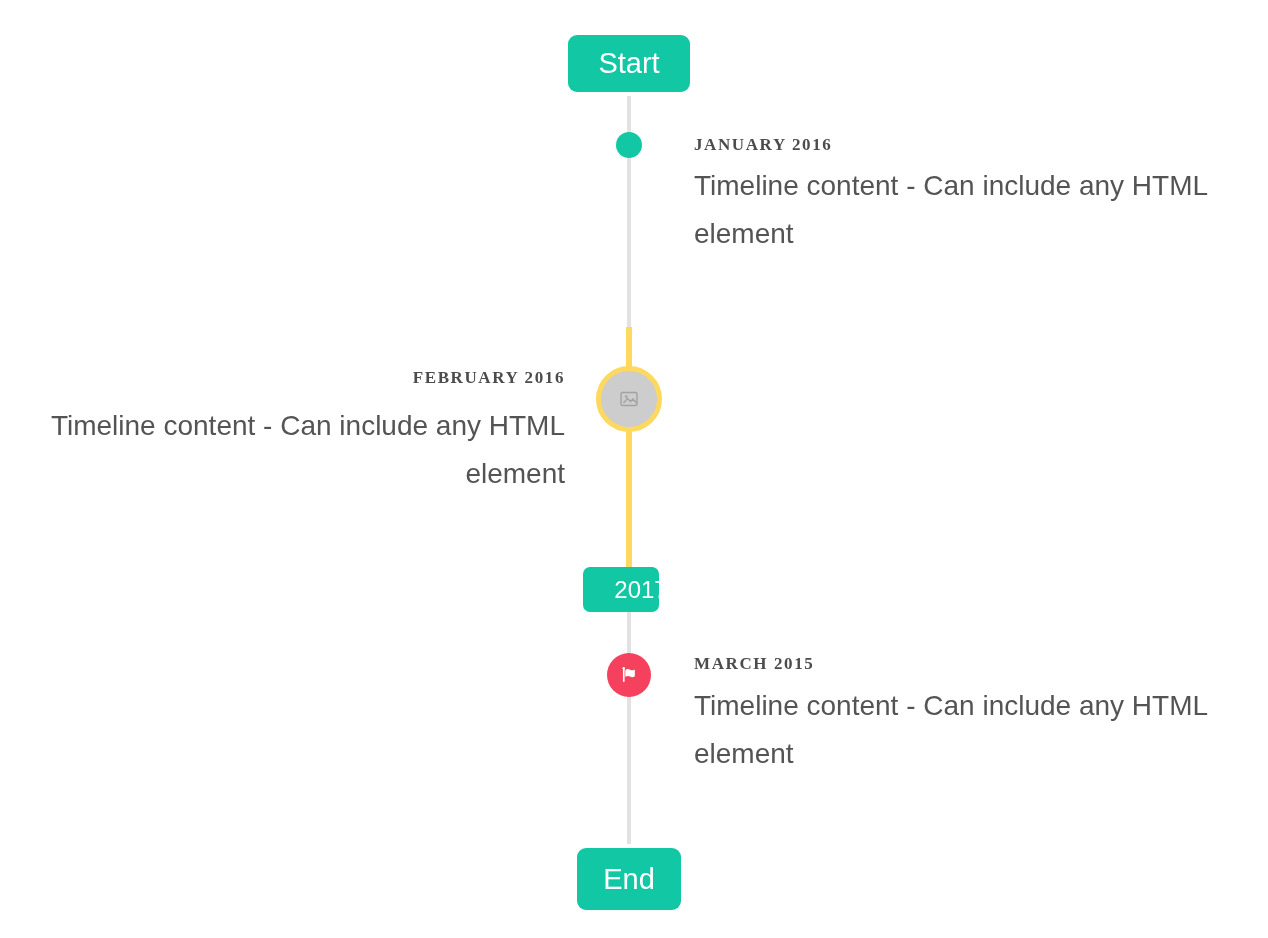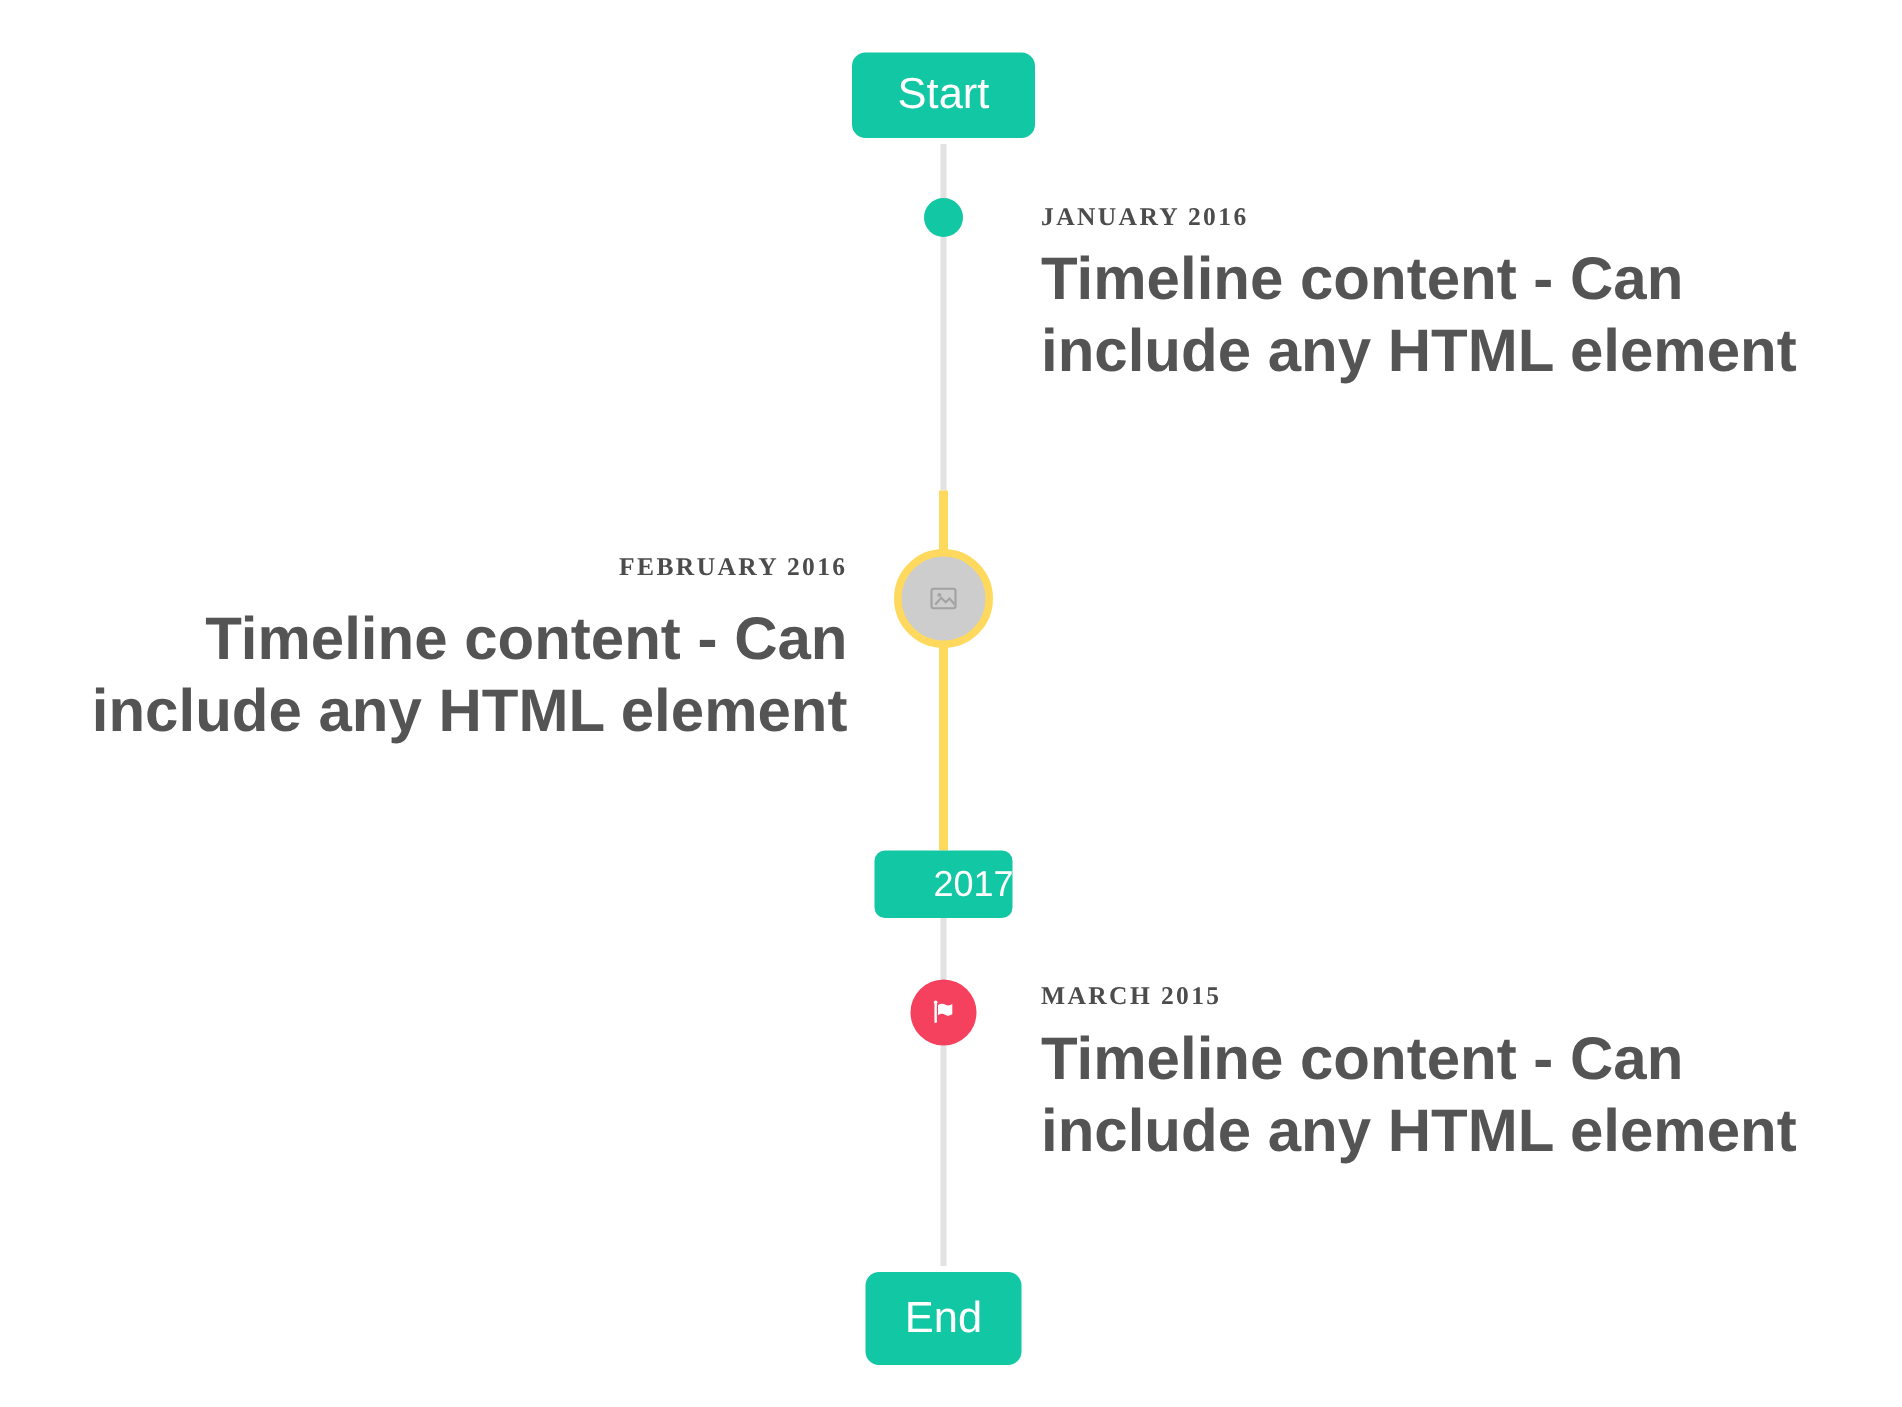--- a/index.html
+++ b/index.html
@@ -22,21 +22,21 @@
   .line.yellow{width:6px;left:626px;background:var(--highlight);}
 
   
   .pill{
     position:absolute;background:var(--accent);color:#ffffff;
     display:flex;align-items:center;justify-content:center;
     border:none;cursor:default;
   }
   .pill.start{left:568px;top:35px;width:122px;height:57px;border-radius:9px;font-size:29px;}
   .pill.end{left:577px;top:848px;width:104px;height:62px;border-radius:9px;font-size:29px;}
-  .pill.year{left:583px;top:567px;width:92px;height:45px;border-radius:7px;font-size:24px;padding-left:40px;}
+  .pill.year{left:583px;top:567px;width:76px;height:45px;border-radius:7px;font-size:24px;padding-left:40px;}
 
   
   .dot{
     position:absolute;left:616px;top:132px;width:26px;height:26px;
     border-radius:50%;background:var(--accent);
   }
   .avatar{
     position:absolute;left:596px;top:366px;width:66px;height:66px;
     border-radius:50%;background:var(--avatar);border:5px solid var(--highlight);
     display:flex;align-items:center;justify-content:center;
@@ -46,21 +46,21 @@
     border-radius:50%;background:var(--flag);
     display:flex;align-items:center;justify-content:center;
   }
 
   
   .entry-title{
     position:absolute;color:var(--heading);font-size:17px;font-weight:700;
     letter-spacing:1.6px;line-height:20px;white-space:nowrap;font-family:Liberation Serif, serif;
   }
   .entry-content{
-    position:absolute;color:var(--text);font-size:40px;line-height:48px;width:525px;font-weight:bold;
+    position:absolute;color:var(--text);font-size:28px;line-height:48px;width:525px;
   }
   .right-side{left:694px;text-align:left;}
   .left-side{left:40px;width:525px;text-align:right;}
   .t-jan{top:135px;}
   .c-jan{top:162px;}
   .t-feb{top:368px;text-align:right;}
   .c-feb{top:402px;}
   .t-mar{top:654px;}
   .c-mar{top:682px;}
 

